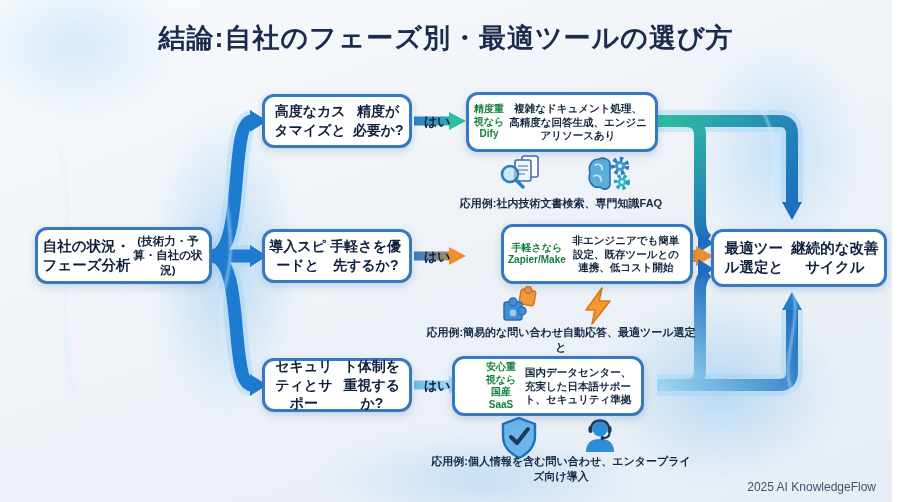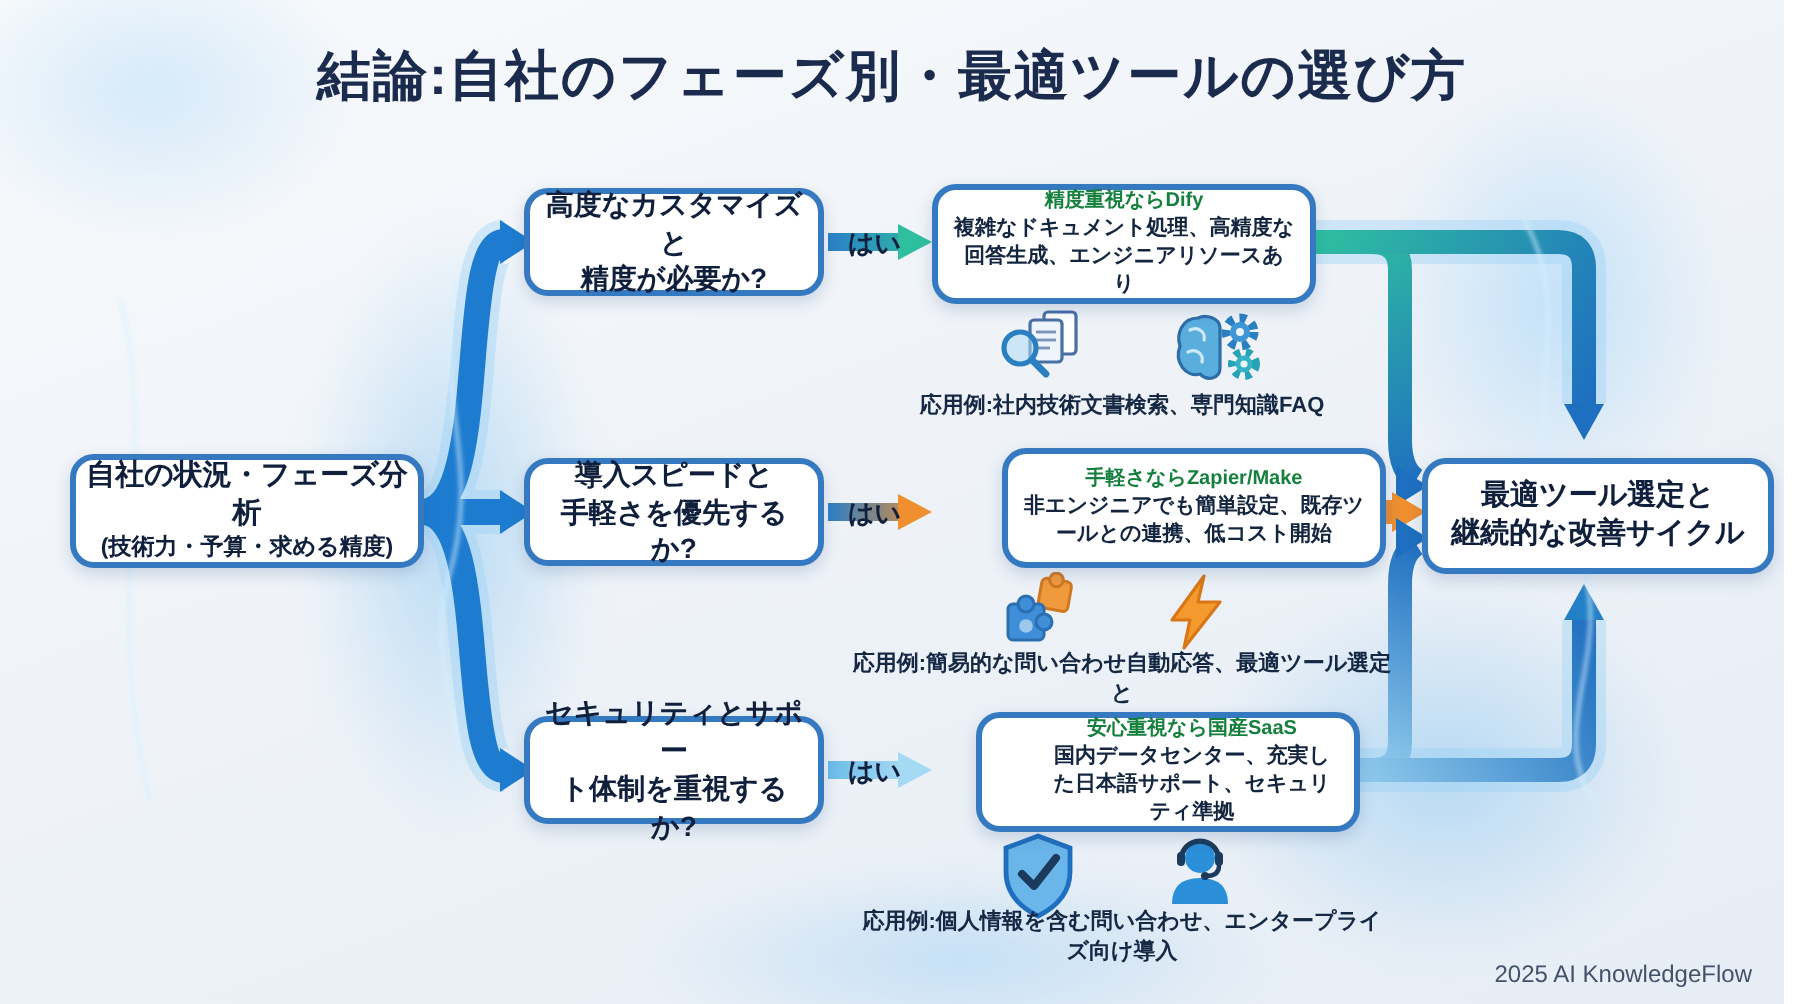--- a/index.html
+++ b/index.html
@@ -4,21 +4,21 @@
 <style>
   html,body{margin:0;padding:0;}
   .canvas{position:relative;width:892px;height:502px;overflow:hidden;
     background:linear-gradient(160deg,#f8fafc 0%,#eff3f8 45%,#e6edf5 100%);
     font-family:"Liberation Sans","DejaVu Sans",sans-serif;}
   .streak{position:absolute;pointer-events:none;z-index:0;filter:blur(7px);}
   .title{position:absolute;top:20px;left:0;right:0;text-align:center;
     font-size:27px;font-weight:800;color:#1b2b4e;letter-spacing:1px;z-index:3;}
   .arrows{position:absolute;left:0;top:0;z-index:1;}
   .box{position:absolute;background:#ffffff;border:3px solid #3579c0;border-radius:12px;
-    box-shadow:0 3px 8px rgba(40,80,140,.20);display:flex;flex-direction:column;
+    box-shadow:0 3px 8px rgba(40,80,140,.20);display:flex;flex-direction:row;
     align-items:center;justify-content:center;text-align:center;z-index:3;box-sizing:border-box;padding:2px 4px;}
   .box-main{font-size:14.5px;font-weight:700;color:#10203c;line-height:1.3;}
   .box-sub{font-size:11.5px;font-weight:700;color:#10203c;line-height:1.25;}
   .q-line{display:block;font-size:14px;font-weight:700;color:#10203c;line-height:1.35;}
   .a-title{font-size:10px;font-weight:800;color:#15803d;line-height:1.25;}
   .a-desc{font-size:10.5px;font-weight:600;color:#14263f;line-height:1.3;padding:1px 4px 0;}
   .yes{position:absolute;font-size:13px;font-weight:800;color:#10203c;z-index:3;margin-top:16px;}
   .icons{position:absolute;display:flex;gap:38px;align-items:center;justify-content:center;z-index:2;}
   .example{position:absolute;width:270px;text-align:center;font-size:11px;font-weight:700;
     color:#152844;z-index:2;line-height:1.35;}
@@ -123,21 +123,21 @@
 
     <g stroke="rgba(215,240,255,.85)" stroke-width="2" fill="none" filter="url(#soft)" opacity="0.75">
       <path d="M228 140 C216 200 242 230 224 290 C212 340 238 360 226 400"></path>
       <path d="M762 110 C792 160 752 220 786 270 C812 320 772 360 796 400"></path>
       <path d="M60 150 C80 220 50 300 75 400"></path>
     </g>
   </svg>
 
   <div class="box" style="left:35px;top:227px;width:177px;height:57px;">
     <span class="box-main">自社の状況・フェーズ分析</span>
-    <span class="box-sub">(技術力・予算・求める精度)</span>
+    <span class="box-sub">(技術力・予算・自社の状況)</span>
   </div>
 
   <div class="box" style="left:262px;top:94px;width:150px;height:54px;">
     <span class="q-line">高度なカスタマイズと</span>
     <span class="q-line">精度が必要か?</span>
   </div>
   <div class="box" style="left:262px;top:229px;width:150px;height:54px;">
     <span class="q-line">導入スピードと</span>
     <span class="q-line">手軽さを優先するか?</span>
   </div>
@@ -151,21 +151,21 @@
   <div class="yes" style="left:424px;top:361px;">はい</div>
 
   <div class="box" style="left:466px;top:92px;width:192px;height:60px;">
     <span class="a-title">精度重視ならDify</span>
     <span class="a-desc">複雑なドキュメント処理、高精度な回答生成、エンジニアリソースあり</span>
   </div>
   <div class="box" style="left:466px;top:224px;width:192px;height:60px;margin-left:35px;">
     <span class="a-title">手軽さならZapier/Make</span>
     <span class="a-desc">非エンジニアでも簡単設定、既存ツールとの連携、低コスト開始</span>
   </div>
-  <div class="box" style="left:488px;top:356px;width:192px;height:60px;padding-left:28px;">
+  <div class="box" style="left:452px;top:356px;width:192px;height:60px;padding-left:28px;">
     <span class="a-title">安心重視なら国産SaaS</span>
     <span class="a-desc">国内データセンター、充実した日本語サポート、セキュリティ準拠</span>
   </div>
 
   <div class="icons" style="left:498px;top:154px;">
     <svg width="48" height="40" viewBox="0 0 48 40">
       <rect x="24" y="2" width="16" height="21" rx="2" fill="#ffffff" stroke="#4a6fa5" stroke-width="1.6"></rect>
       <rect x="17" y="6" width="16" height="21" rx="2" fill="#eef4fb" stroke="#4a6fa5" stroke-width="1.6"></rect>
       <line x1="20" y1="12" x2="30" y2="12" stroke="#7a93b8" stroke-width="1.4"></line>
       <line x1="20" y1="16" x2="30" y2="16" stroke="#7a93b8" stroke-width="1.4"></line>

